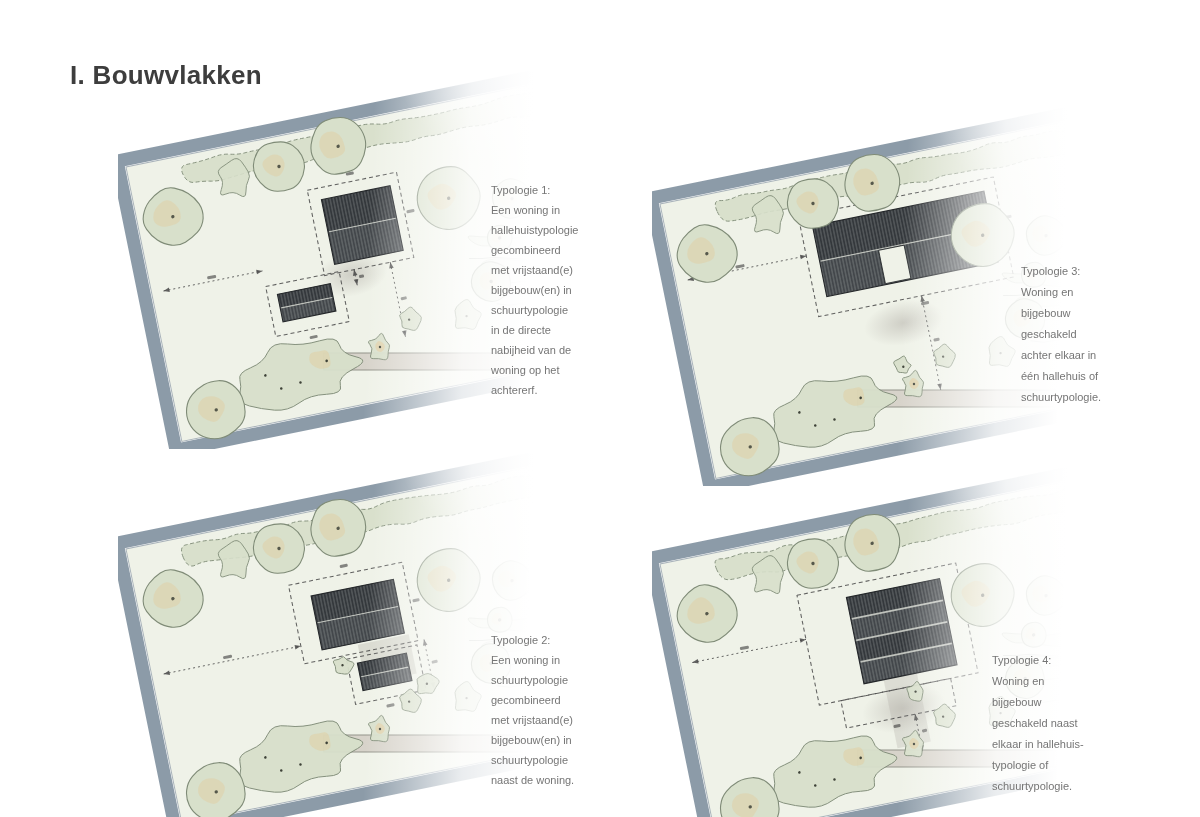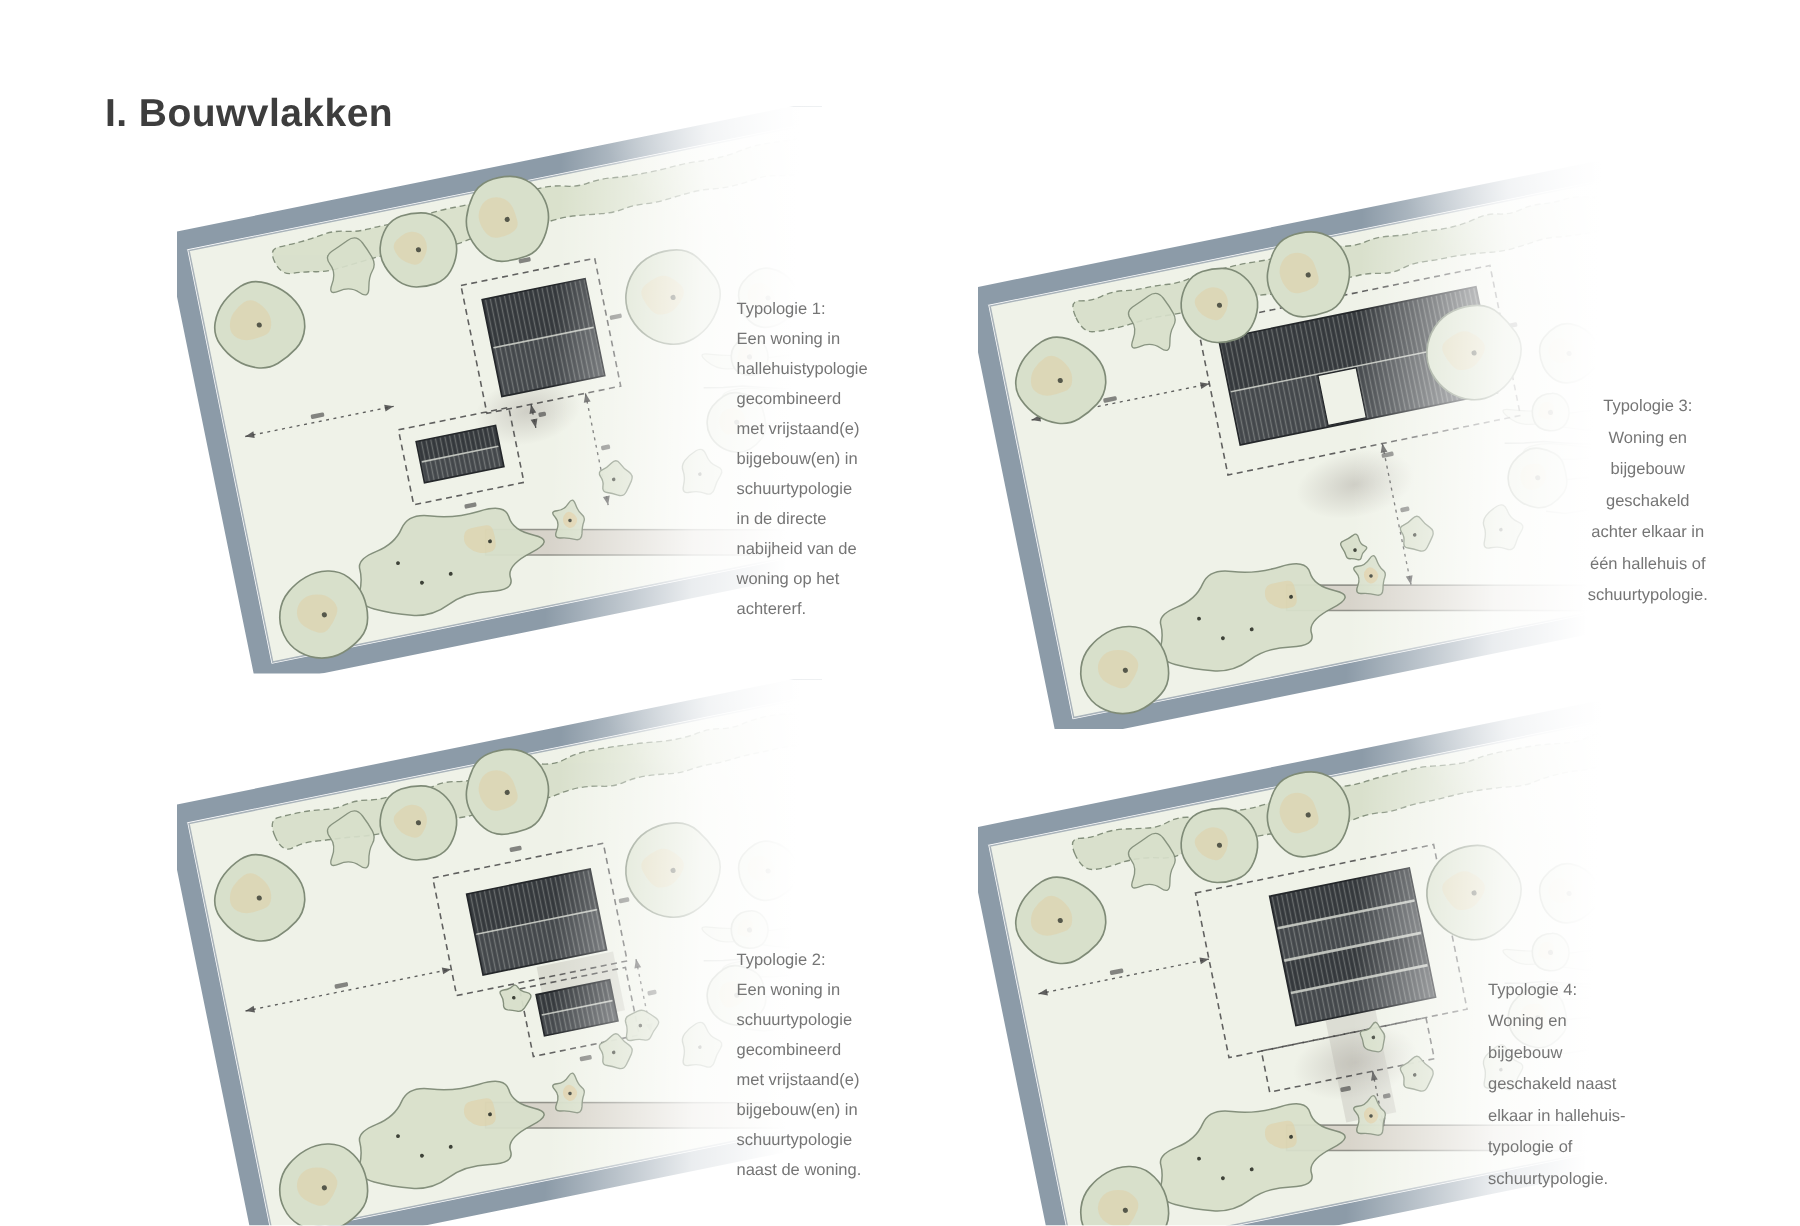--- a/index.html
+++ b/index.html
@@ -11,21 +11,21 @@
   .panel svg{display:block;width:430px;height:378px;}
   .panel::after{content:"";position:absolute;inset:0;pointer-events:none;background:
      linear-gradient(92deg, rgba(255,255,255,0) 58%, rgba(255,255,255,.82) 80%, #fff 94%),
      radial-gradient(150px 100px at 100% 0%, rgba(255,255,255,.85), rgba(255,255,255,0));}
   .p1{left:78px;top:55px;}
   .p3{left:612px;top:92px;}
   .p2{left:78px;top:437px;}
   .p4{left:612px;top:452px;}
   .caption{position:absolute;font-size:11px;line-height:20px;color:#757575;white-space:pre-line;z-index:5;}
   .c1{left:491px;top:180px;width:118px;}
-  .c3{left:1021px;top:261px;width:155px;line-height:21px;text-align:center;}
+  .c3{left:1021px;top:261px;width:155px;line-height:21px;}
   .c2{left:491px;top:630px;width:118px;}
   .c4{left:992px;top:650px;width:155px;line-height:21px;}
 </style>
 </head>
 <body>
 
 <main class="page">
   <h1 class="title" style="color: rgb(61, 61, 61);">I. Bouwvlakken</h1>
 
   <figure class="panel p1">
@@ -399,21 +399,21 @@
           <path d="M462.5,164.6 Q464.1,170.0 462.2,175.3 Q460.3,180.6 456.5,184.5 Q452.7,188.5 447.3,190.3 Q442.0,192.1 436.6,190.4 Q431.2,188.6 426.7,185.0 Q422.2,181.4 421.5,175.7 Q420.7,170.0 422.1,164.6 Q423.4,159.3 427.4,155.5 Q431.4,151.7 436.7,149.5 Q442.0,147.3 447.4,149.2 Q452.9,151.1 456.8,155.1 Q460.8,159.2 462.5,164.6 Z" fill="#d8e0cb" stroke="#7f8b77" stroke-width="1.1" opacity="0.4"></path>
           <path d="M446.6,164.4 Q447.2,167.8 447.1,171.6 Q447.0,175.3 443.3,176.0 Q439.6,176.7 436.3,176.6 Q433.1,176.4 431.6,173.5 Q430.1,170.7 429.7,167.6 Q429.2,164.6 431.0,161.6 Q432.8,158.7 436.4,157.7 Q440.0,156.6 443.0,158.8 Q446.1,161.1 446.6,164.4 Z" fill="#e2cda0" opacity="0.18000000000000002"></path>
           <circle cx="442" cy="170" r="1.7" fill="#3e4238" opacity="0.34"></circle>
           <path d="M67.8,248.4 Q69.4,256.0 67.9,263.6 Q66.4,271.3 60.4,276.0 Q54.3,280.7 47.1,283.1 Q40.0,285.5 32.4,283.9 Q24.8,282.3 18.8,277.0 Q12.8,271.7 10.9,263.8 Q8.9,256.0 11.4,248.4 Q13.8,240.9 19.8,236.1 Q25.7,231.3 32.9,228.9 Q40.0,226.6 47.8,227.8 Q55.6,229.0 60.9,234.9 Q66.2,240.9 67.8,248.4 Z" fill="#d8e0cb" stroke="#7f8b77" stroke-width="1.1" opacity="1"></path>
           <path d="M47.9,248.6 Q50.7,253.0 47.9,257.5 Q45.2,261.9 41.3,265.4 Q37.4,268.9 32.9,266.4 Q28.3,263.8 25.3,260.7 Q22.2,257.5 22.2,253.0 Q22.2,248.5 25.2,245.2 Q28.2,241.9 32.4,241.4 Q36.7,241.0 41.0,242.6 Q45.2,244.1 47.9,248.6 Z" fill="#e2cda0" opacity="0.45"></path>
           <circle cx="40" cy="256" r="1.7" fill="#3e4238" opacity="0.85"></circle>
         </g>
       </svg>
   </figure>
 
-  <div class="caption c1" style="color: rgb(117, 117, 117); margin-top: 16px;">Typologie 1:
+  <div class="caption c1" style="color: rgb(117, 117, 117);">Typologie 1:
 Een woning in
 hallehuistypologie
 gecombineerd
 met vrijstaand(e)
 bijgebouw(en) in
 schuurtypologie
 in de directe
 nabijheid van de
 woning op het
 achtererf.</div>

